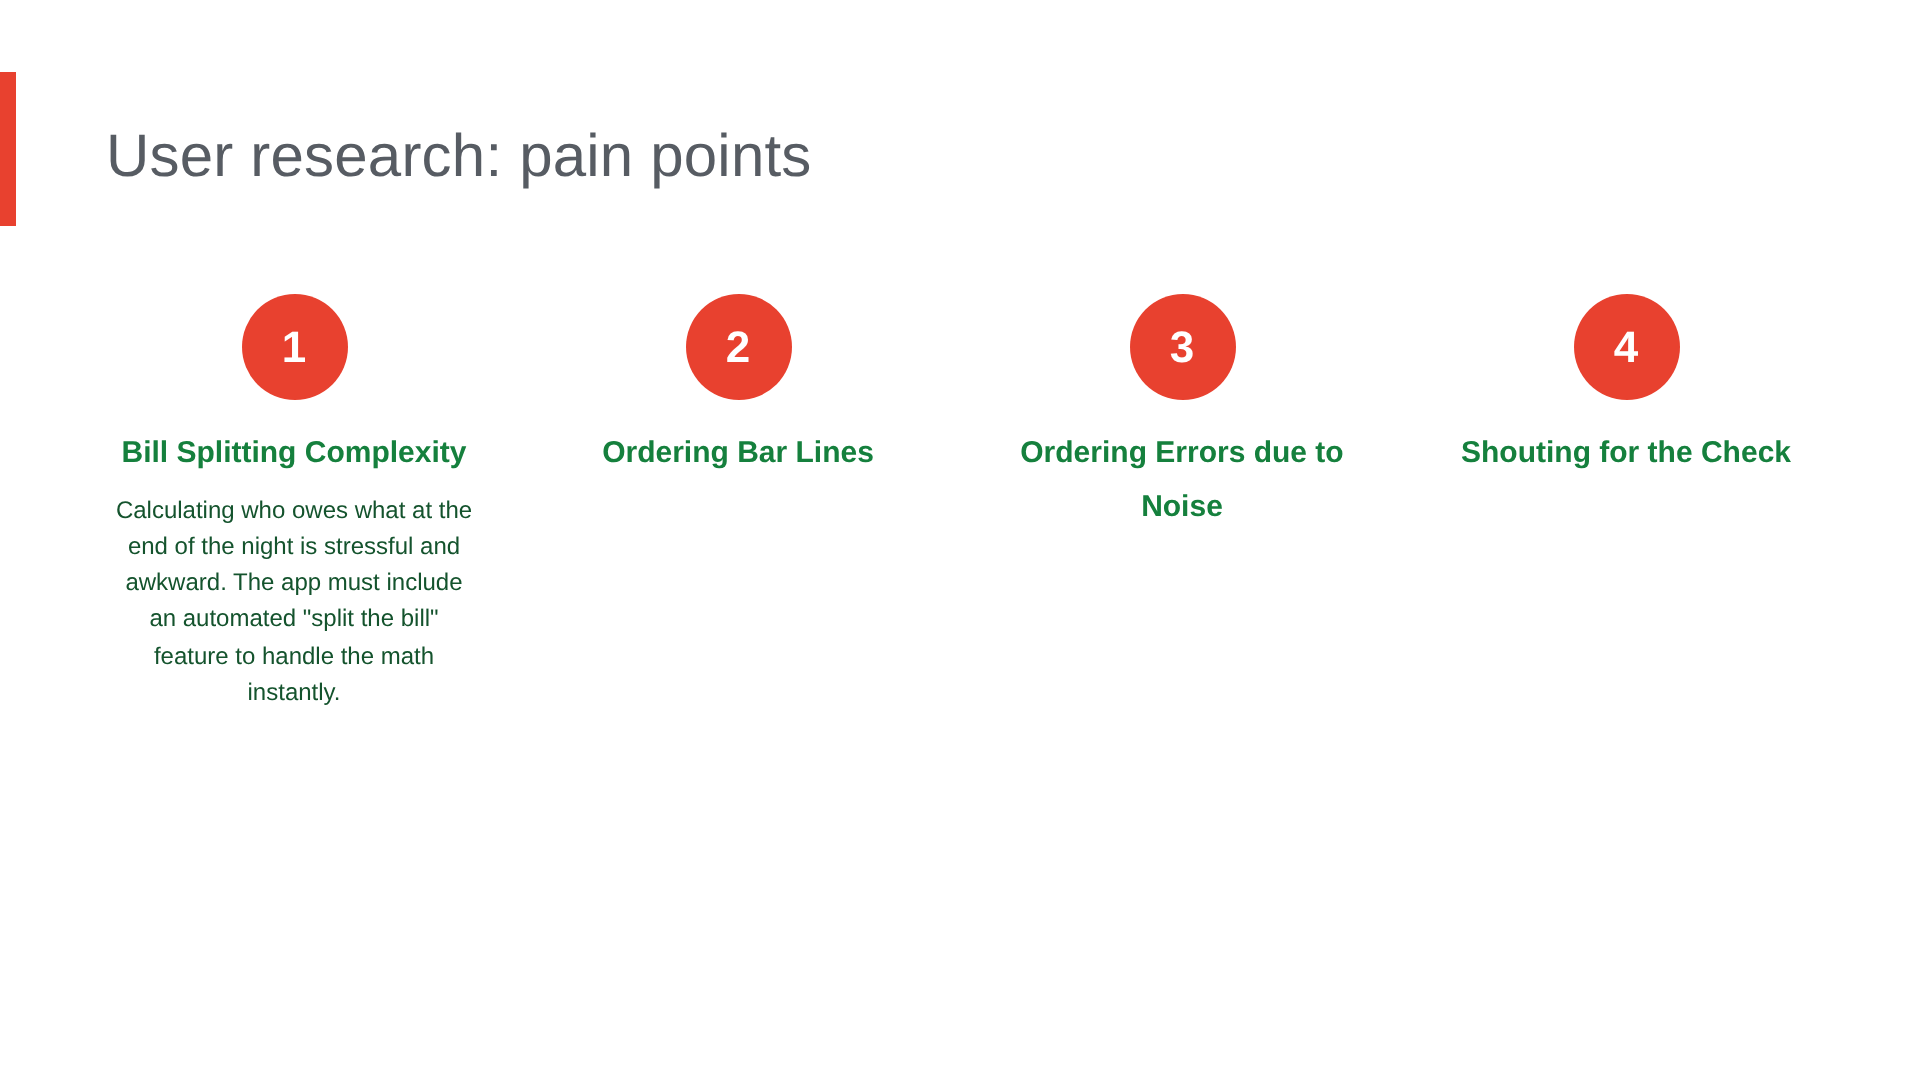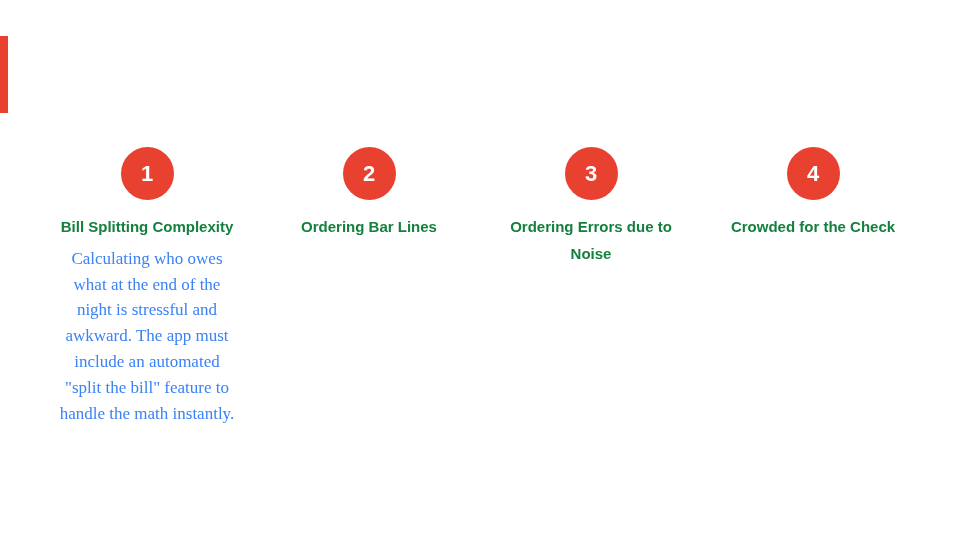--- a/index.html
+++ b/index.html
@@ -71,40 +71,40 @@
   .col-heading {
     margin-top: 14px;
     font-size: 15px;
     font-weight: 700;
     color: #15803d;
     line-height: 1.78;
     width: 184px;
   }
   .col-body {
     margin-top: 5px;
-    font-size: 17px;
+    font-size: 12px;
     font-weight: 400;
-    color: #3b82f6;
+    color: #14532d;
     line-height: 1.52;
     width: 184px;
-    font-family: Liberation Serif, serif;
   }
   .col-1 .col-body { width: 180px; }
   .col-2 .col-body { width: 192px; }
   .col-3 .col-body { width: 186px; }
   .col-4 .col-body { width: 190px; }
   .col-3 .col-heading { width: 190px; text-align: center; }
 </style>
 </head>
 <body>
 
 <div class="slide">
 
   <div class="accent-bar"></div>
 
+  <div class="slide-title">User research: pain points</div>
 
   <div class="columns">
 
     <div class="column col-1">
       <div class="badge">1</div>
       <div class="col-heading">Bill Splitting Complexity</div>
       <div class="col-body">Calculating who owes what at the end of the night is stressful and awkward. The app must include an automated "split the bill" feature to handle the math instantly.</div>
     </div>
 
     <div class="column col-2">
@@ -112,18 +112,18 @@
       <div class="col-heading">Ordering Bar Lines</div>
     </div>
 
     <div class="column col-3">
       <div class="badge">3</div>
       <div class="col-heading">Ordering Errors due to Noise</div>
     </div>
 
     <div class="column col-4">
       <div class="badge">4</div>
-      <div class="col-heading">Crowded for the Check</div>
+      <div class="col-heading">Shouting for the Check</div>
     </div>
 
   </div>
 
 </div>
 
 </body></html>

